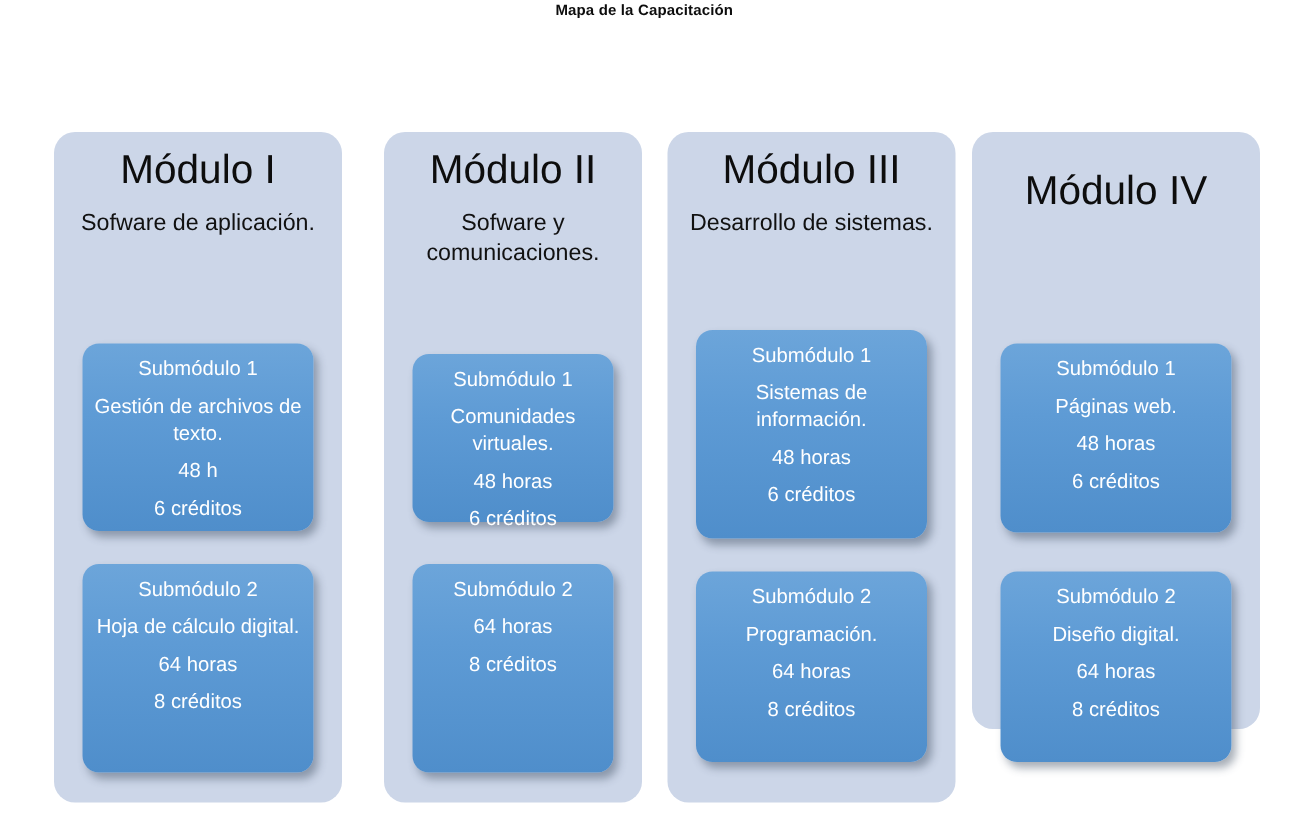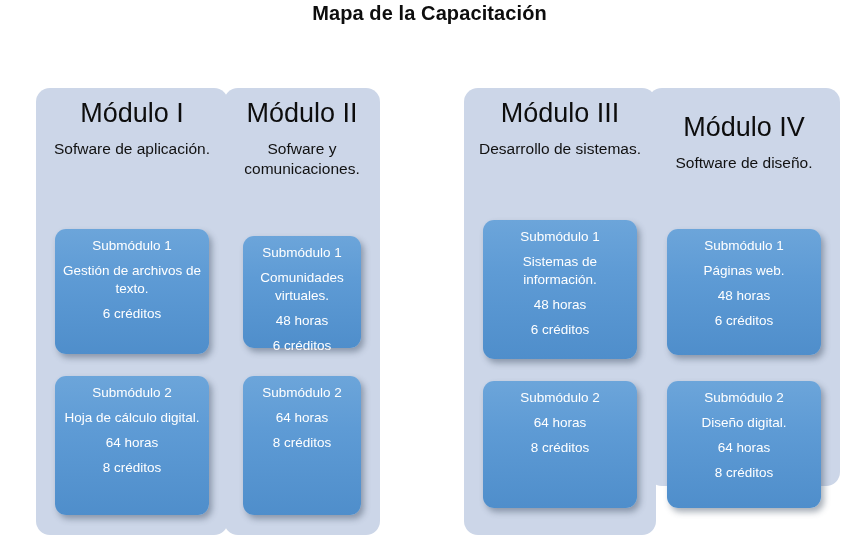--- a/index.html
+++ b/index.html
@@ -16,21 +16,21 @@
     color: #000000;
   }
 
   
   .diagram-title {
     position: absolute;
     top: 2px;
     left: 0;
     width: 859px;
     text-align: center;
-    font-size: 20px;
+    font-size: 10px;
     font-weight: bold;
     letter-spacing: 0.1px;
     color: #0d0d0d;
   }
 
   
   .columns {
     position: absolute;
     top: 88px;
     left: 0;
@@ -40,22 +40,22 @@
 
   
   .module-panel {
     position: absolute;
     top: 0;
     background: #ccd6e8;
     border-radius: 14px;
     box-sizing: border-box;
   }
   .module-panel.col-1 { left: 36px;  width: 192px; height: 447px; }
-  .module-panel.col-2 { left: 224px; width: 156px; height: 447px; }
-  .module-panel.col-3 { left: 464px; width: 192px; height: 447px; }
+  .module-panel.col-2 { left: 256px; width: 172px; height: 447px; }
+  .module-panel.col-3 { left: 445px; width: 192px; height: 447px; }
   .module-panel.col-4 { left: 648px; width: 192px; height: 398px; }
 
   .module-head {
     padding: 10px 6px 0 6px;
     text-align: center;
   }
   .module-panel.col-4 .module-head {
     padding-top: 24px;
   }
 
@@ -127,20 +127,21 @@
 
   <div class="module-panel col-1">
     <div class="module-head">
       <div class="module-title">Módulo I</div>
       <div class="module-subtitle">Sofware de aplicación.</div>
     </div>
     <div class="submodule-list">
       <div class="submodule sub-0">
         <div class="line">Submódulo 1</div>
         <div class="line spaced">Gestión de archivos de texto.</div>
+        <div class="line spaced">48 h</div>
         <div class="line spaced">6 créditos</div>
       </div>
       <div class="submodule sub-1">
         <div class="line">Submódulo 2</div>
         <div class="line spaced">Hoja de cálculo digital.</div>
         <div class="line spaced">64 horas</div>
         <div class="line spaced">8 créditos</div>
       </div>
     </div>
   </div>
@@ -172,30 +173,30 @@
     </div>
     <div class="submodule-list">
       <div class="submodule sub-0">
         <div class="line">Submódulo 1</div>
         <div class="line spaced">Sistemas de información.</div>
         <div class="line spaced">48 horas</div>
         <div class="line spaced">6 créditos</div>
       </div>
       <div class="submodule sub-1">
         <div class="line">Submódulo 2</div>
+        <div class="line spaced">Programación.</div>
         <div class="line spaced">64 horas</div>
         <div class="line spaced">8 créditos</div>
       </div>
     </div>
   </div>
 
   <div class="module-panel col-4">
     <div class="module-head">
       <div class="module-title">Módulo IV</div>
-      <div class="module-subtitle">Software de diseño.</div>
     </div>
     <div class="submodule-list">
       <div class="submodule sub-0">
         <div class="line">Submódulo 1</div>
         <div class="line spaced">Páginas web.</div>
         <div class="line spaced">48 horas</div>
         <div class="line spaced">6 créditos</div>
       </div>
       <div class="submodule sub-1">
         <div class="line">Submódulo 2</div>

